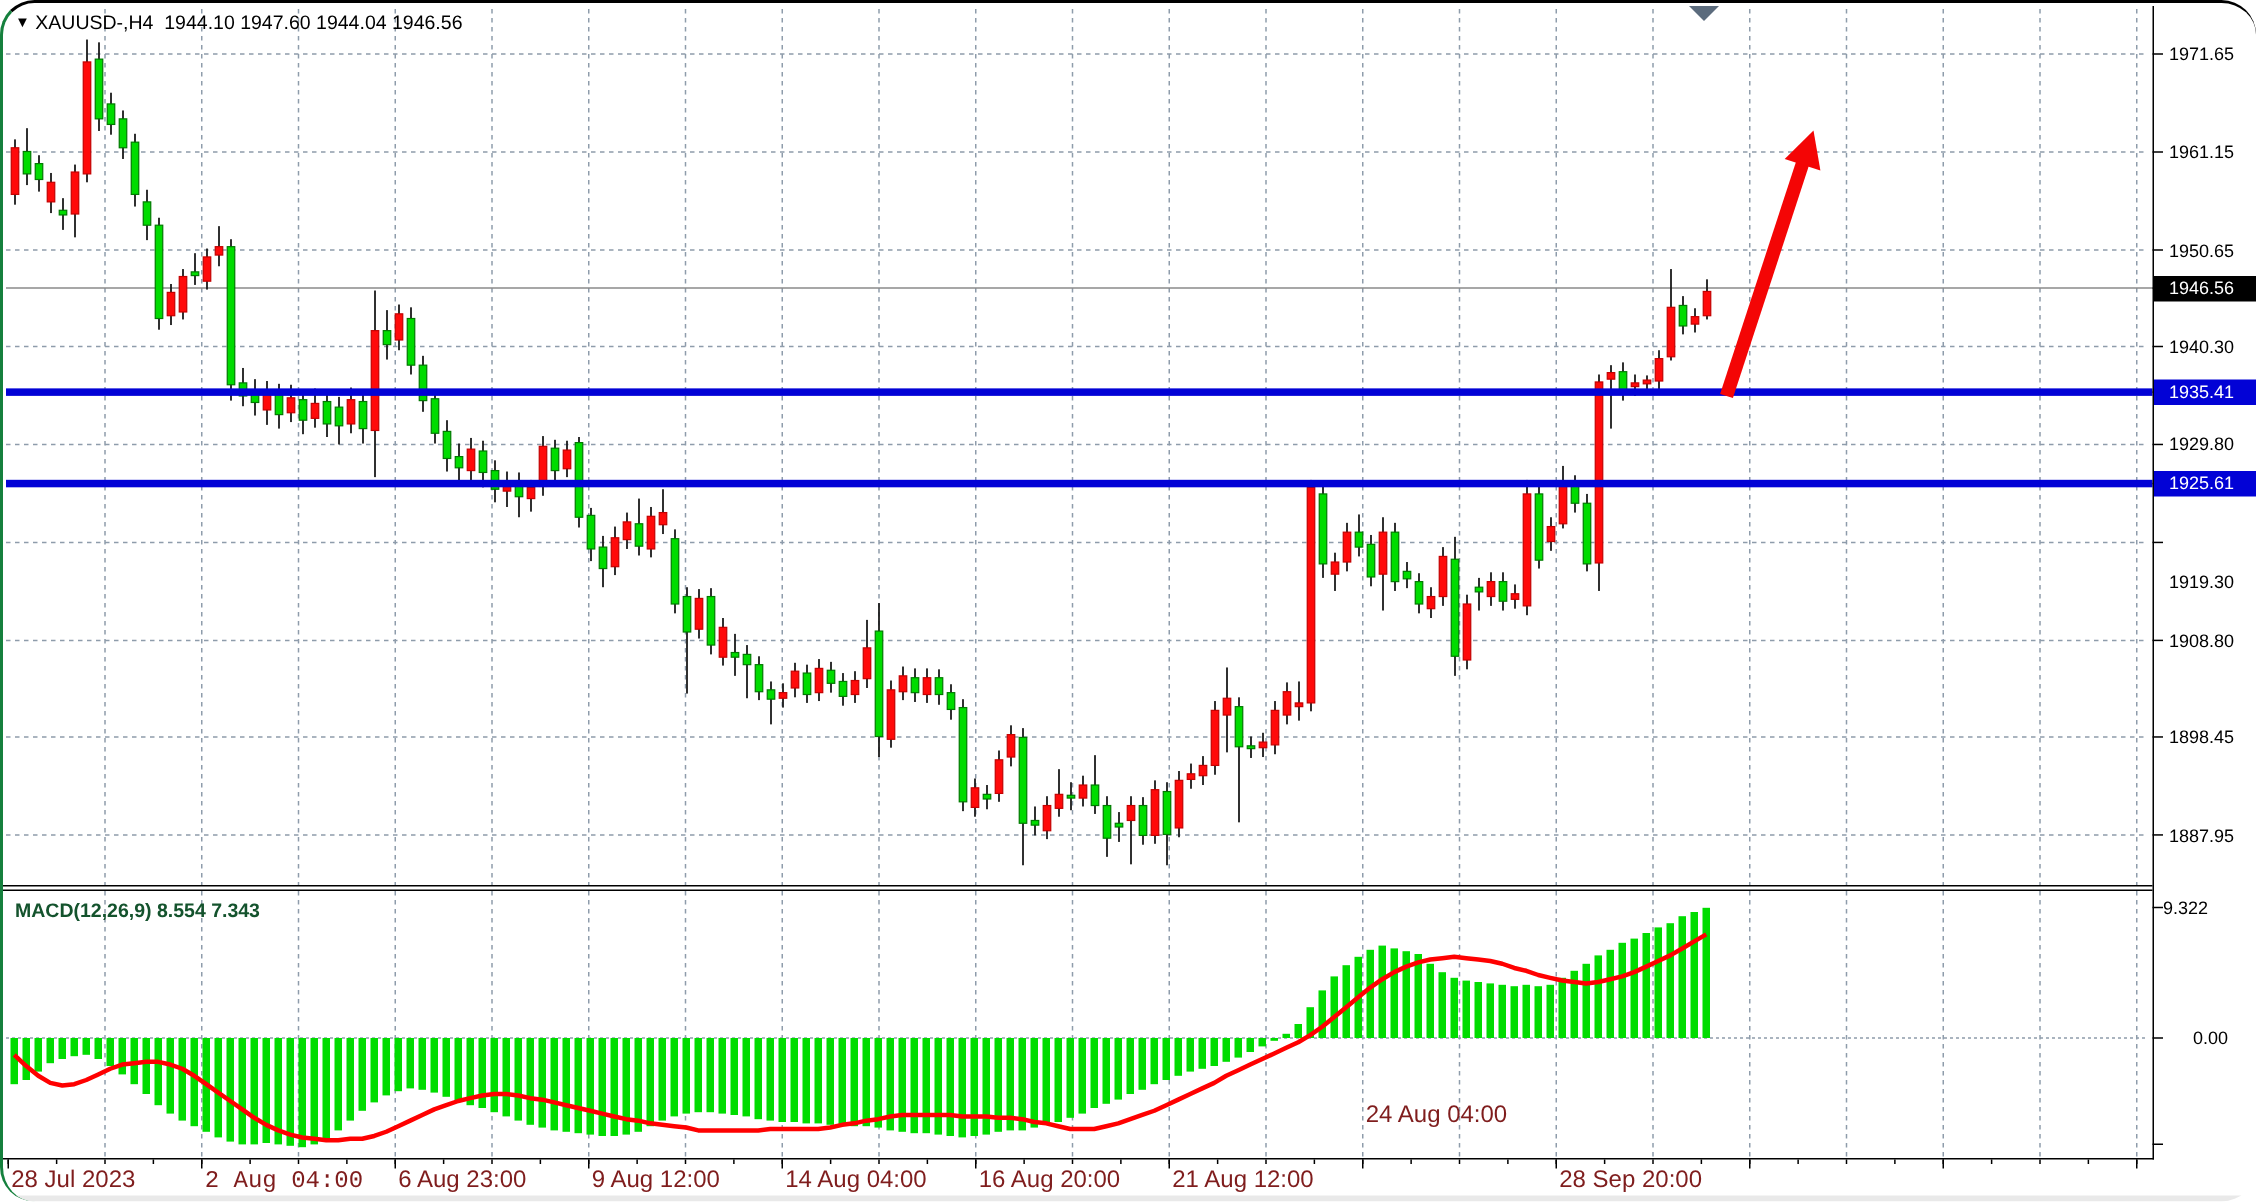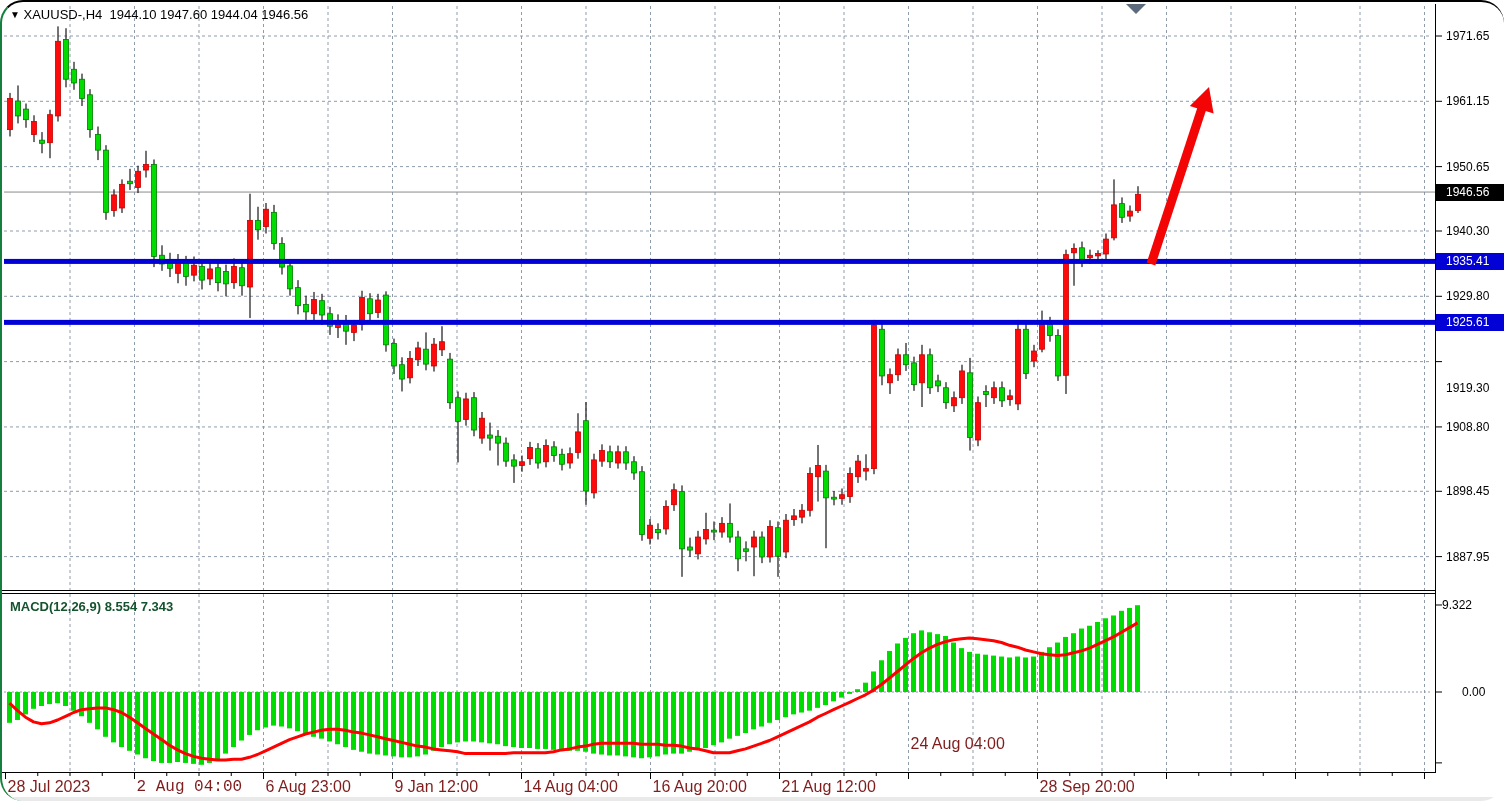--- a/index.html
+++ b/index.html
@@ -618,19 +618,19 @@
     <div class="abs axis-label price-label" style="top: 358px; margin-top: 20px;">1919.30</div>
     <div class="abs axis-label price-label" style="top: 416.933px;">1908.80</div>
     <div class="abs axis-label price-label" style="top: 481.311px;">1898.45</div>
     <div class="abs axis-label price-label" style="top: 546.622px;">1887.95</div>
     <div class="abs axis-label macd-axis-label" style="top: 594.998px;">9.322</div>
     <div class="abs axis-label macd-axis-label" style="top: 682px; margin-left: 20px;">0.00</div>
     <div class="abs axis-label macd-axis-label" style="top: 752.884px; margin-top: 45px;">-7.595</div>
     <div class="abs axis-label date-label" style="top: 777px; left: 5.5px;">28 Jul 2023</div>
     <div class="abs axis-label date-label" style="top: 777px; left: 134.5px; font-family: Liberation Mono, monospace;">2 Aug 04:00</div>
     <div class="abs axis-label date-label" style="top: 777px; left: 263.5px;">6 Aug 23:00</div>
-    <div class="abs axis-label date-label" style="top: 777px; left: 392.5px;">9 Jan 12:00</div>
+    <div class="abs axis-label date-label" style="top: 777px; left: 392.5px;">9 Aug 12:00</div>
     <div class="abs axis-label date-label" style="top: 777px; left: 521.5px;">14 Aug 04:00</div>
     <div class="abs axis-label date-label" style="top: 777px; left: 650.5px;">16 Aug 20:00</div>
     <div class="abs axis-label date-label" style="top: 777px; left: 779.5px;">21 Aug 12:00</div>
     <div class="abs axis-label date-label" style="top: 734px; left: 908.5px;">24 Aug 04:00</div>
     <div class="abs axis-label date-label" style="top: 777px; left: 1037.5px;">28 Sep 20:00</div>
   </div>
 
 </body></html>

